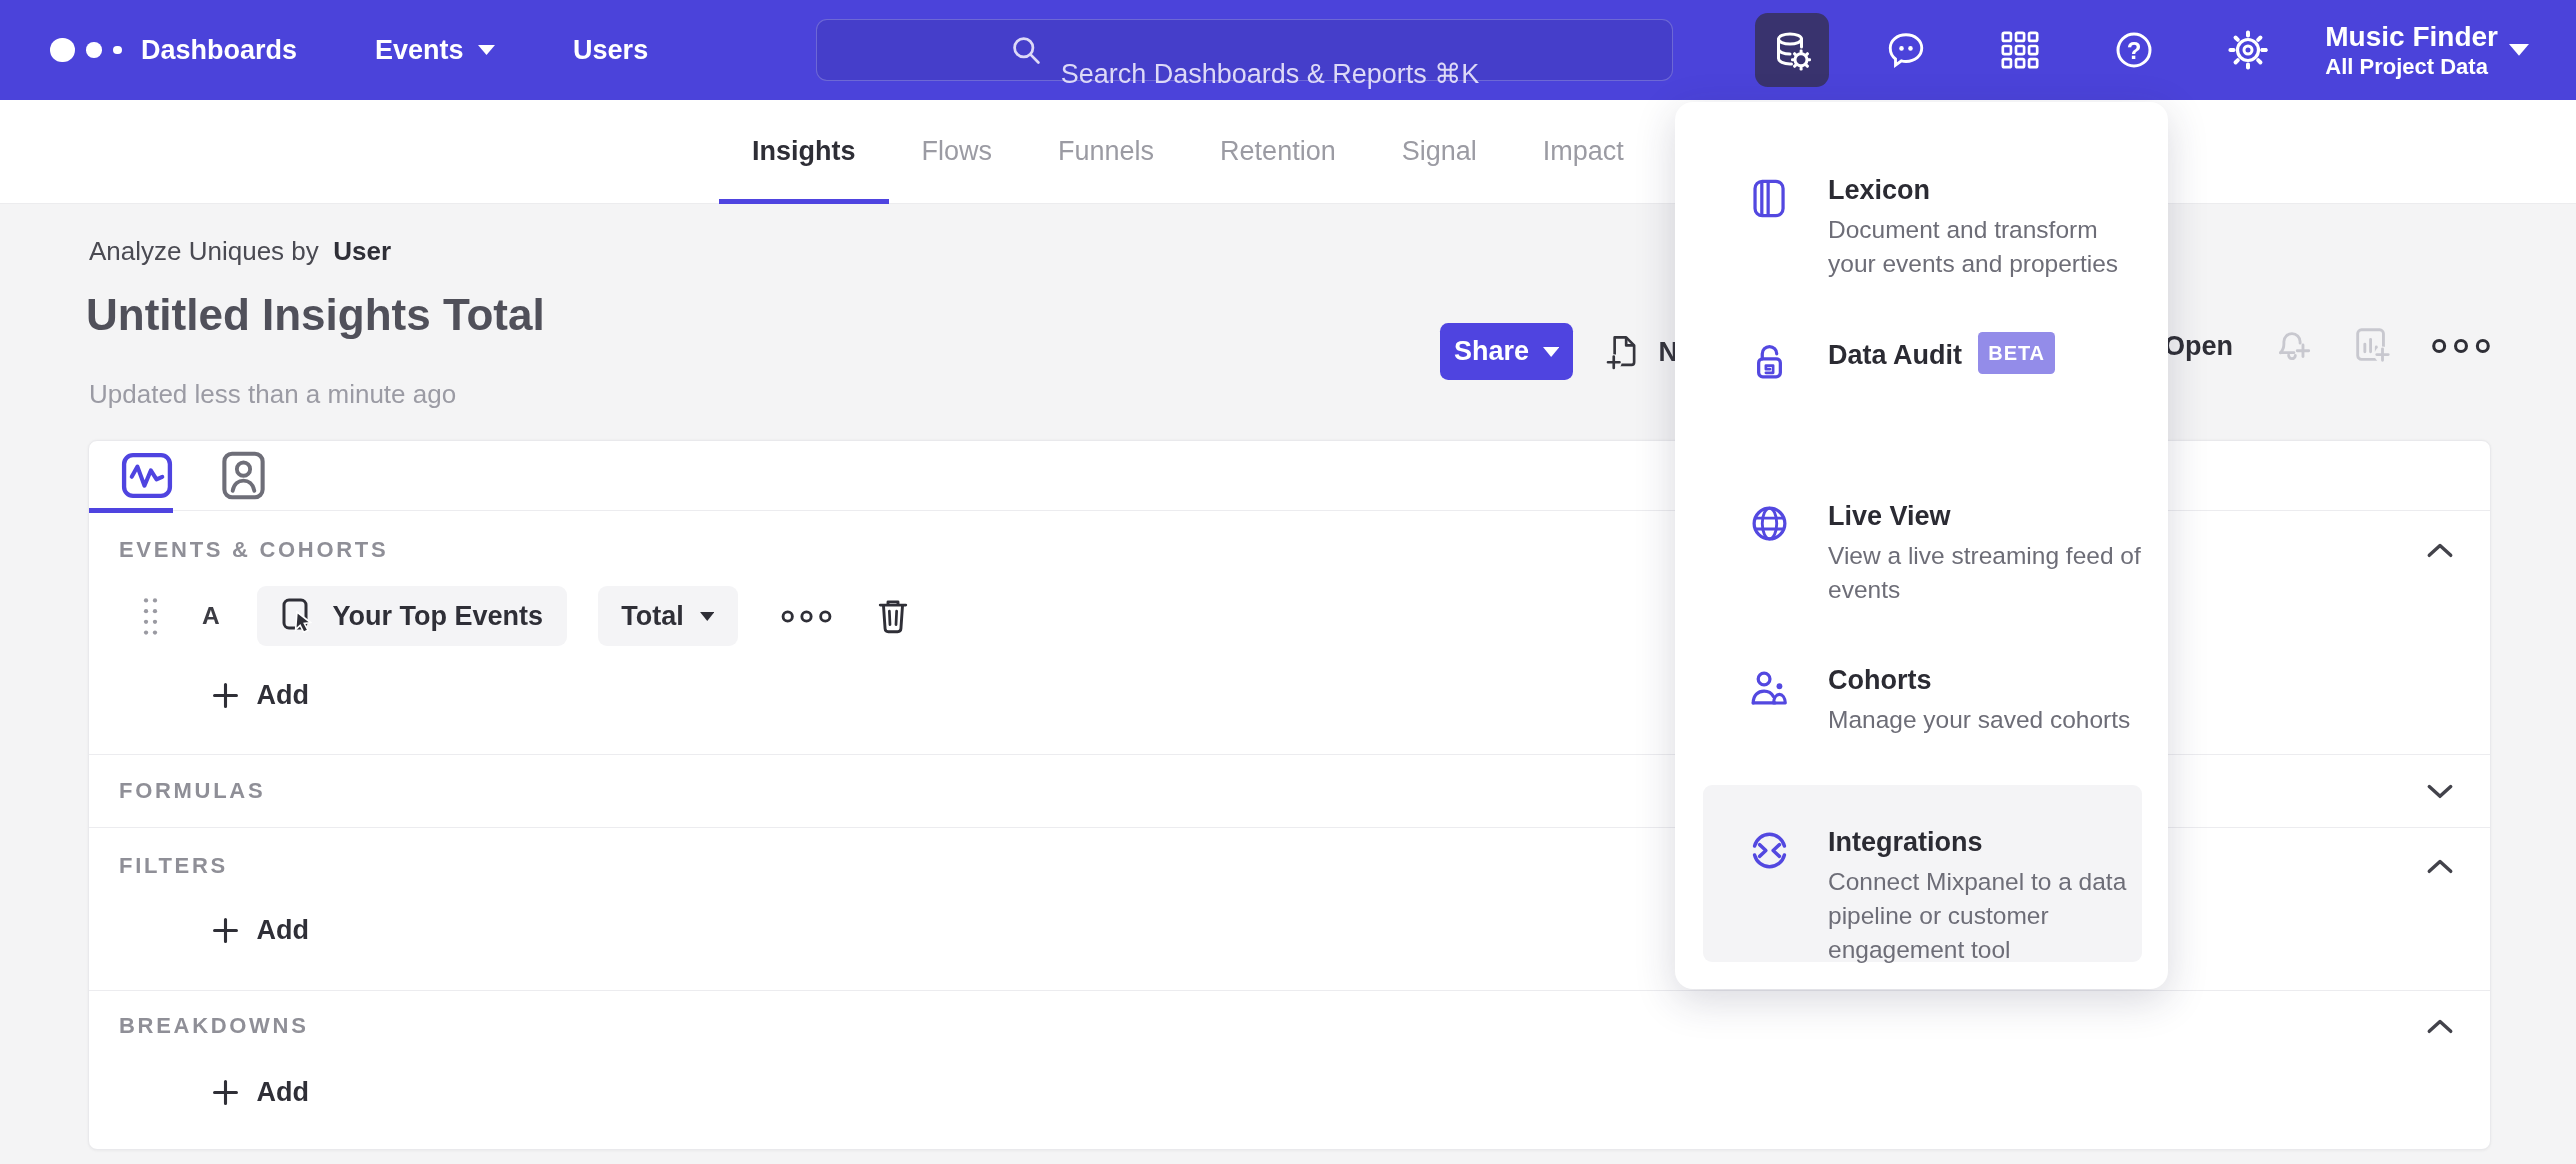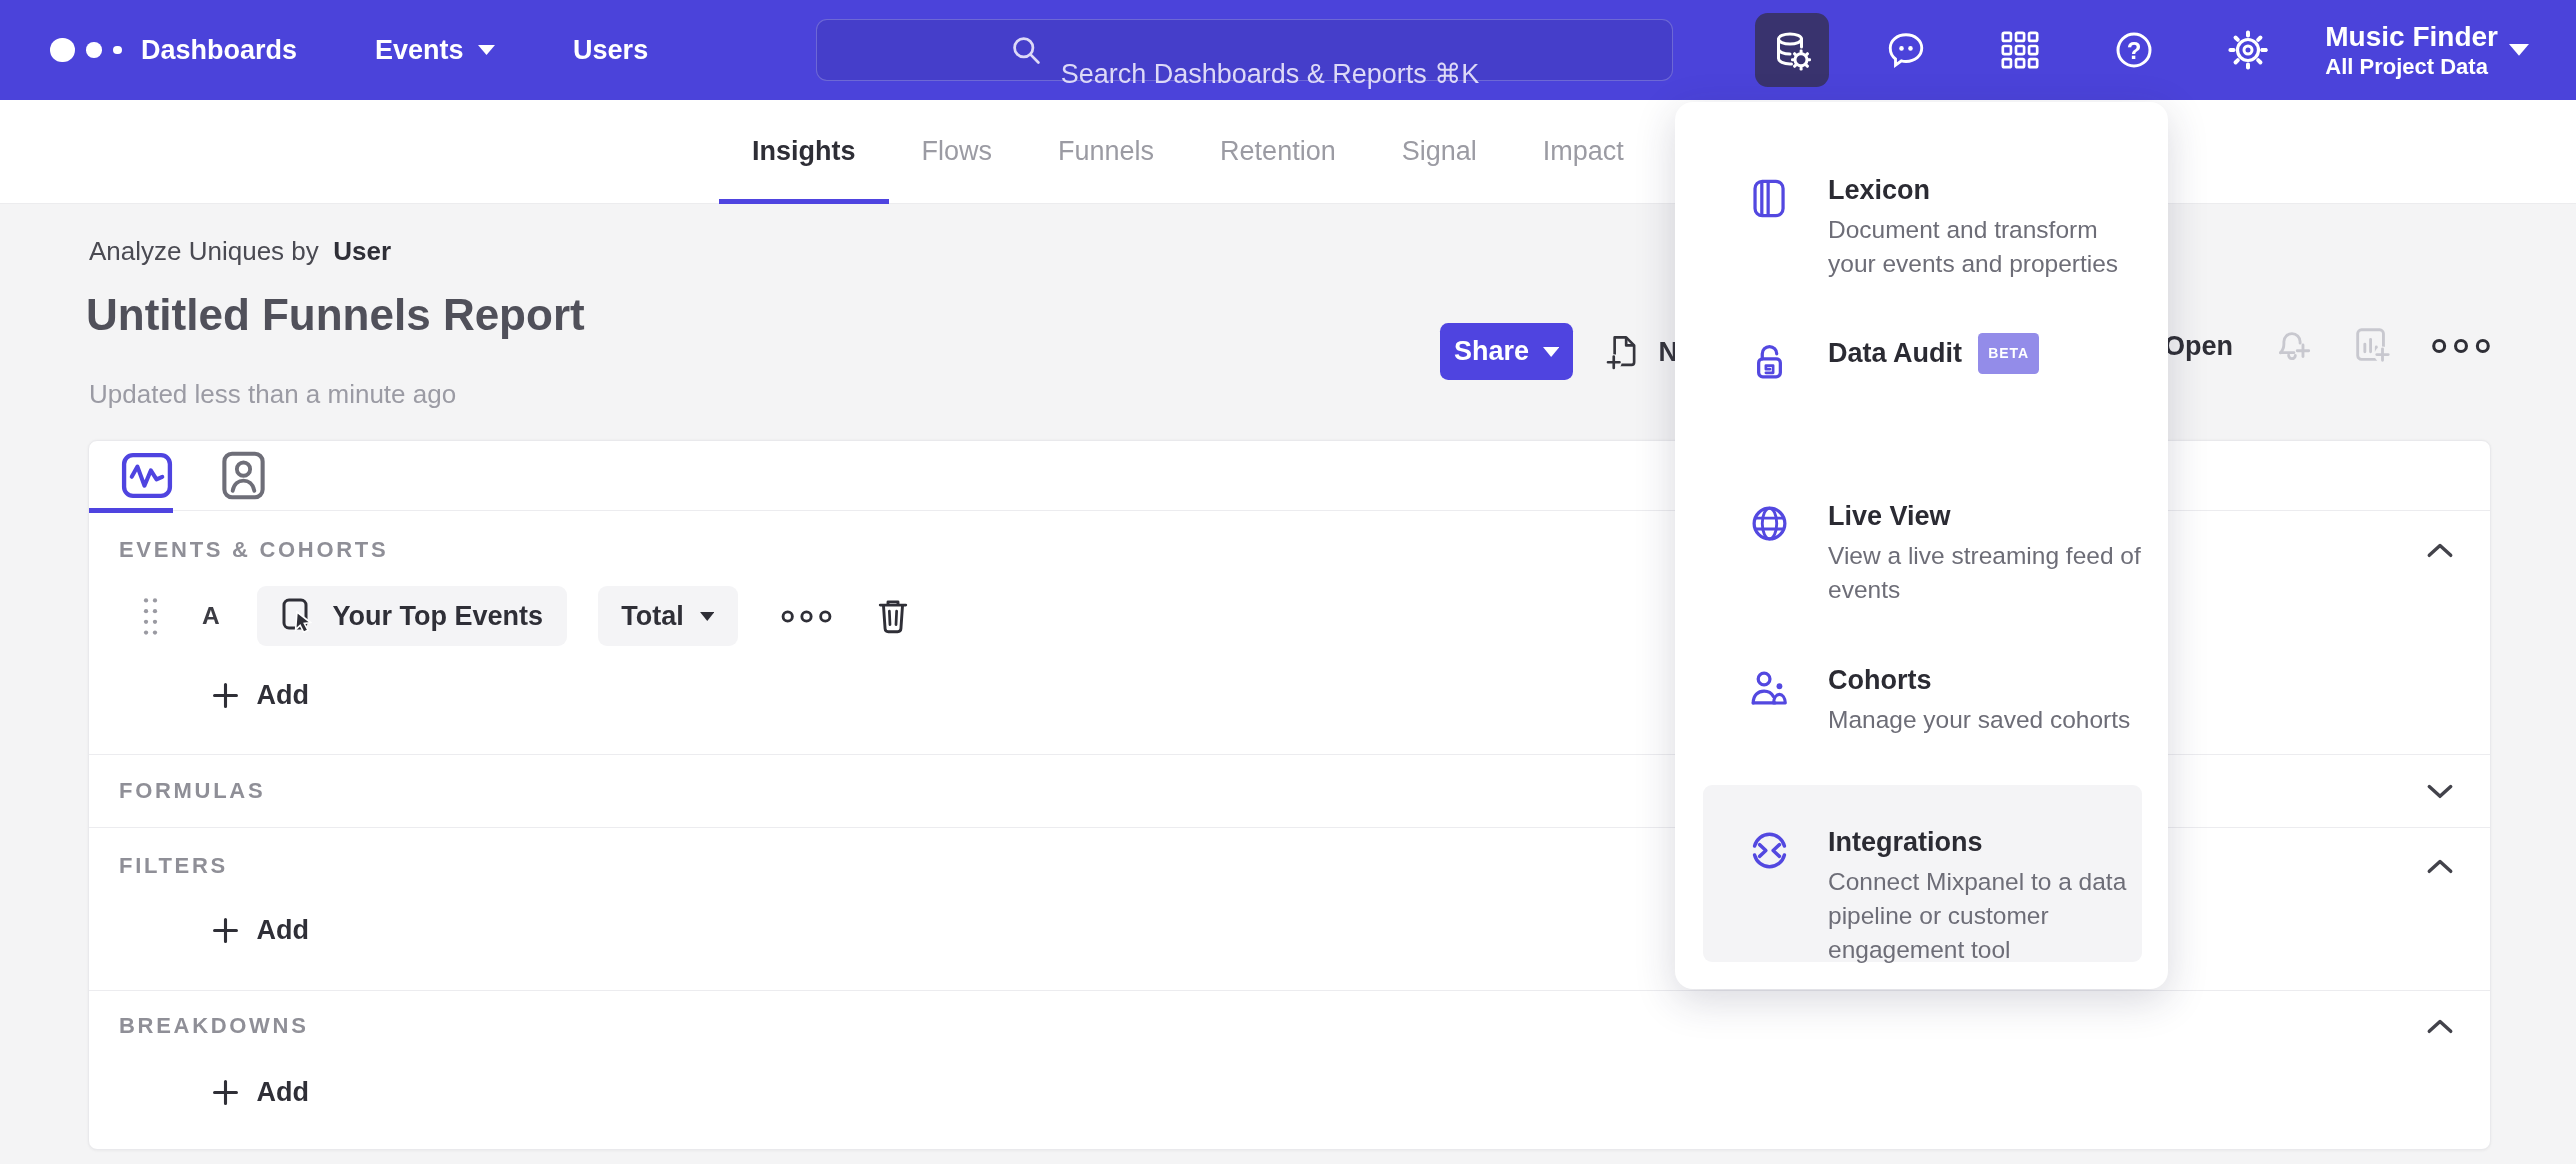--- a/index.html
+++ b/index.html
@@ -63,21 +63,21 @@
 
   .add-btn { position:absolute; left:121px; height:47px; display:flex; align-items:center; gap:15.4px; font-size:27px; font-weight:600; color:#2f2f37; cursor:pointer; }
 
   
   .menu { position:absolute; left:1675px; top:102px; width:493px; height:887px; background:#fff; border-radius:18px; box-shadow:0 11px 40px rgba(40,40,70,0.18); z-index:50; }
   .menu-item { position:absolute; left:0; width:100%; display:flex; padding-left:71px; gap:33px; cursor:pointer; }
   .mi-icon { width:49px; flex:0 0 49px; padding-top:1.8px; }
   .mi-title { font-size:27px; font-weight:700; color:#2b2b33; line-height:34px; }
   .mi-desc { font-size:24.5px; color:#6d6d77; line-height:34px; margin-top:6.3px; }
   .w340 { width:313px; } .w405 { width:367px; } .w390 { width:356px; } .w350 { width:319px; }
-  .beta { display:inline-block; margin-left:16.3px; background:#938ce9; color:#fff; font-size:14px; font-weight:700; letter-spacing:0.9px; padding:3.6px 10px; border-radius:4.5px; position:relative; top:-3.6px; }
+  .beta { display:inline-block; margin-left:16.3px; background:#938ce9; color:#fff; font-size:20px; font-weight:700; letter-spacing:0.9px; padding:3.6px 10px; border-radius:4.5px; position:relative; top:-3.6px; }
   .menu-hl { position:absolute; left:28px; top:683px; width:439px; height:177px; background:#f4f4f6; border-radius:9px; }
   .menu-hl .menu-item { position:relative; padding-top:40px; padding-left:43px; }
 </style>
 </head>
 <body>
 
 <div class="topnav">
   <div class="logo">
     <span class="d1"></span>
     <span class="d2"></span>
@@ -191,21 +191,21 @@
     <div class="tab">Funnels</div>
     <div class="tab">Retention</div>
     <div class="tab">Signal</div>
     <div class="tab">Impact</div>
   </div>
 </div>
 
 <div class="analyze">
   <span>Analyze Uniques by</span><span class="entity">User</span>
 </div>
-<div class="report-title">Untitled Funnels Report</div>
+<div class="report-title">Untitled Insights Total</div>
 <div class="updated">Updated less than a minute ago</div>
 
 <button class="share-btn" style="border:none;">
   <span>Share</span>
   <svg width="16.3" height="10" viewBox="0 0 18 11">
       <polygon points="0,0 18,0 9,11" fill="#ffffff"></polygon>
     </svg>
 </button>
 
 <div class="new-btn">

